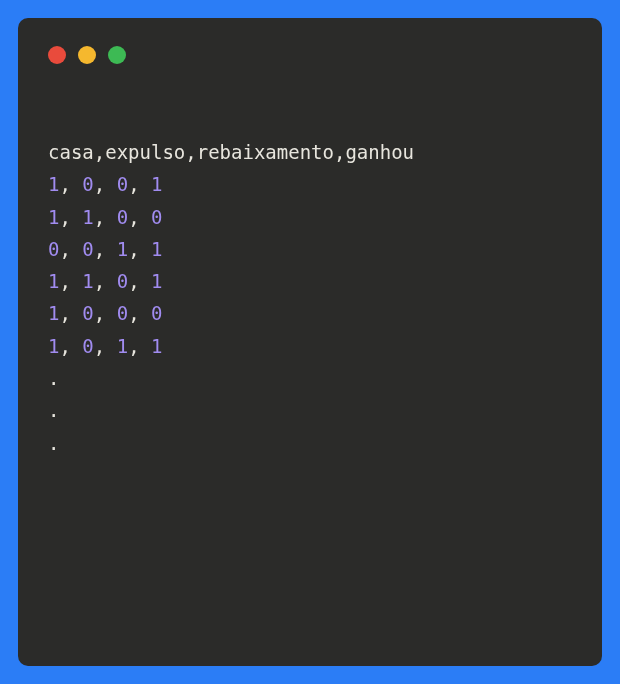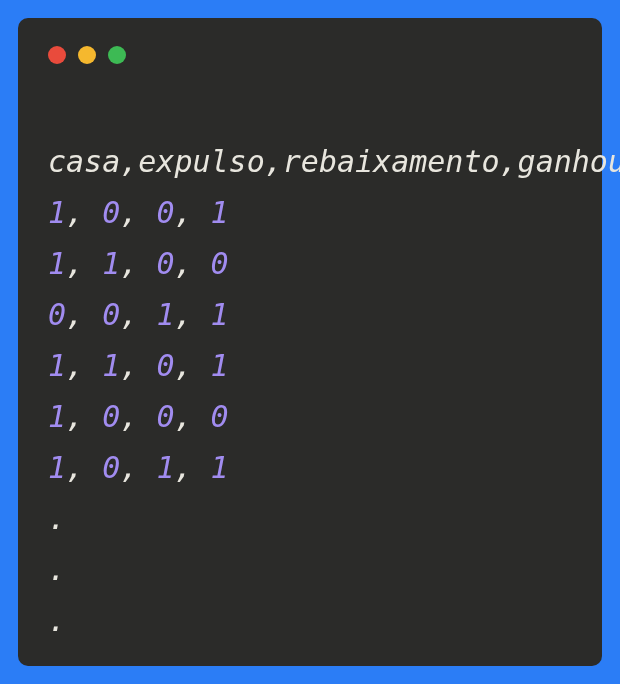--- a/index.html
+++ b/index.html
@@ -28,25 +28,24 @@
     }
     .dot {
       width: 18px;
       height: 18px;
       border-radius: 50%;
     }
     .dot-red { background: #e94b3c; }
     .dot-yellow { background: #f5b82e; }
     .dot-green { background: #3dba54; }
     .code {
-      font-size: 30px;
+      font-size: 19px;
       line-height: 1.7;
       color: #e8e6de;
       white-space: pre;
-      font-style: italic;
     }
     .num {
       color: #a18cf0;
     }
     .comma {
       color: #e8e6de;
     }
   </style>
 </head>
 <body>

